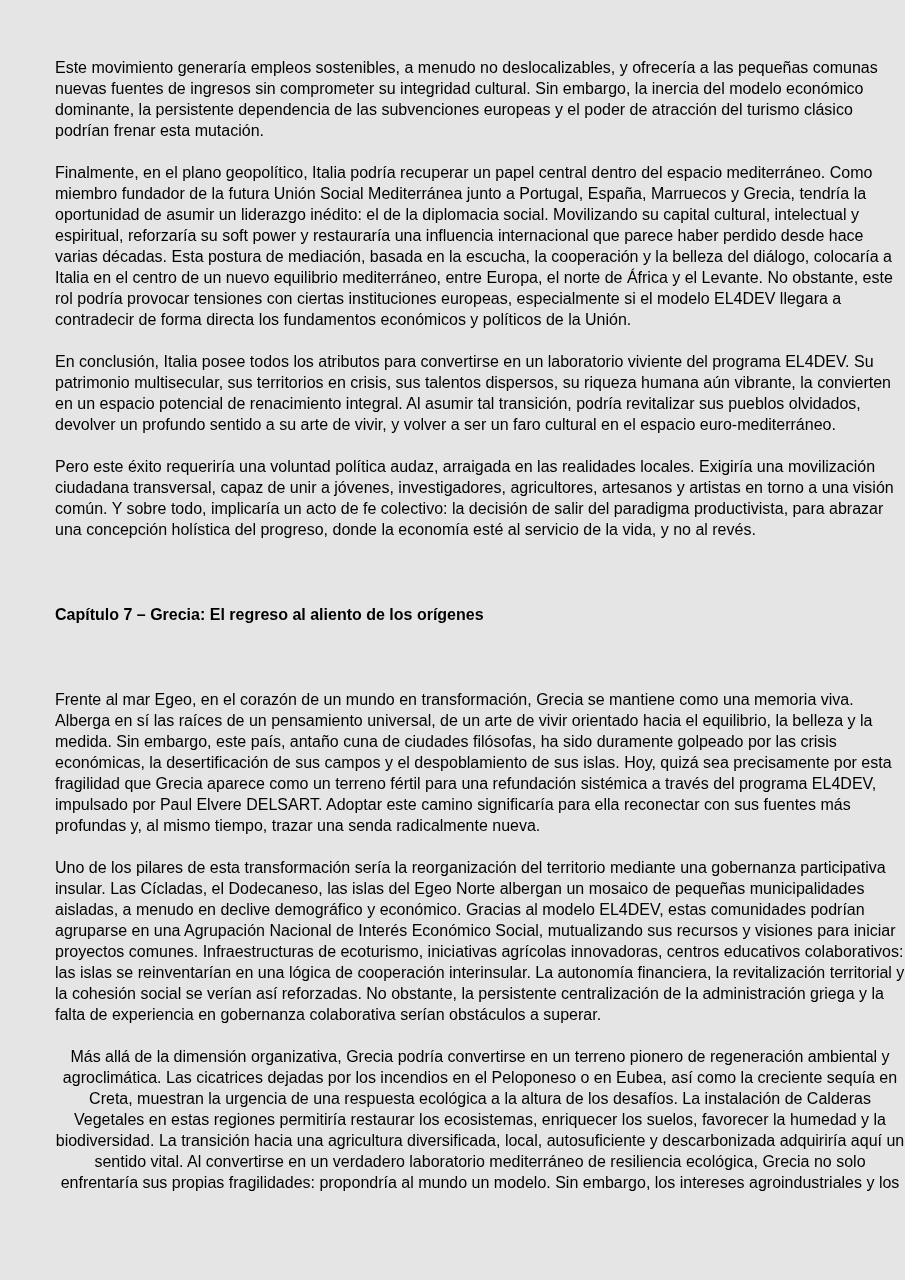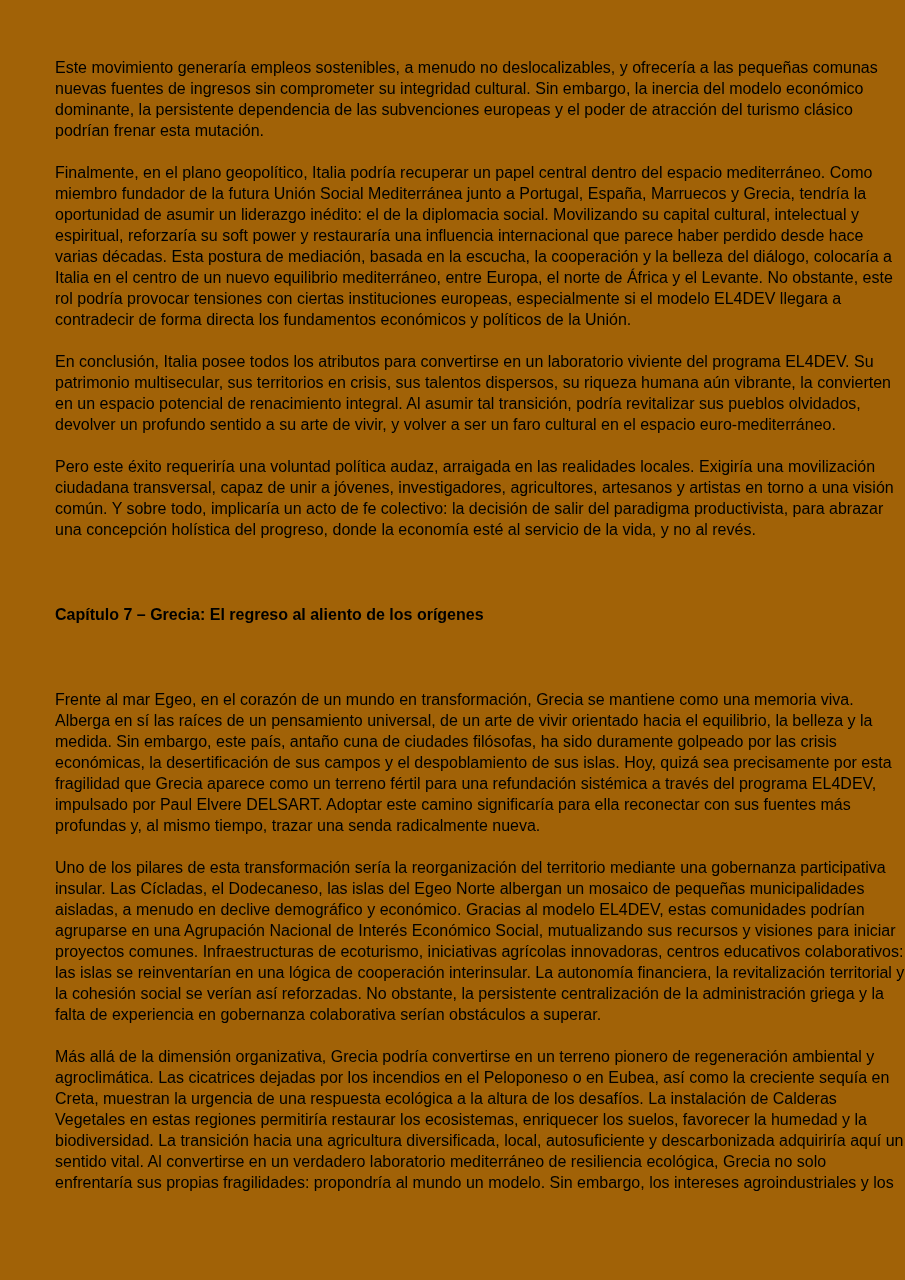--- a/index.html
+++ b/index.html
@@ -4,21 +4,21 @@
 <style>
   html, body {
     margin: 0;
     padding: 0;
     background: #ffffff;
   }
   .page {
     position: relative;
     width: 905px;
     height: 1280px;
-    background: #a16207;
+    background: #e5e5e5;
     overflow: hidden;
     font-family: "Liberation Sans", "DejaVu Sans", sans-serif;
     color: #000000;
   }
   .content {
     position: absolute;
     left: 55px;
     top: 57px;
     width: 850px;
   }
@@ -33,20 +33,21 @@
   }
   .chapter-heading {
     margin: 64px 0 64px 0;
     font-size: 16px;
     line-height: 21px;
     font-weight: bold;
     white-space: pre-line;
   }
   .para:last-child {
     margin-bottom: 8px;
+    text-align: center;
   }
 </style>
 </head>
 <body>
 
 <div class="page">
   <div class="content">
     <p class="para">Este movimiento generaría empleos sostenibles, a menudo no deslocalizables, y ofrecería a las pequeñas comunas
 nuevas fuentes de ingresos sin comprometer su integridad cultural. Sin embargo, la inercia del modelo económico
 dominante, la persistente dependencia de las subvenciones europeas y el poder de atracción del turismo clásico

